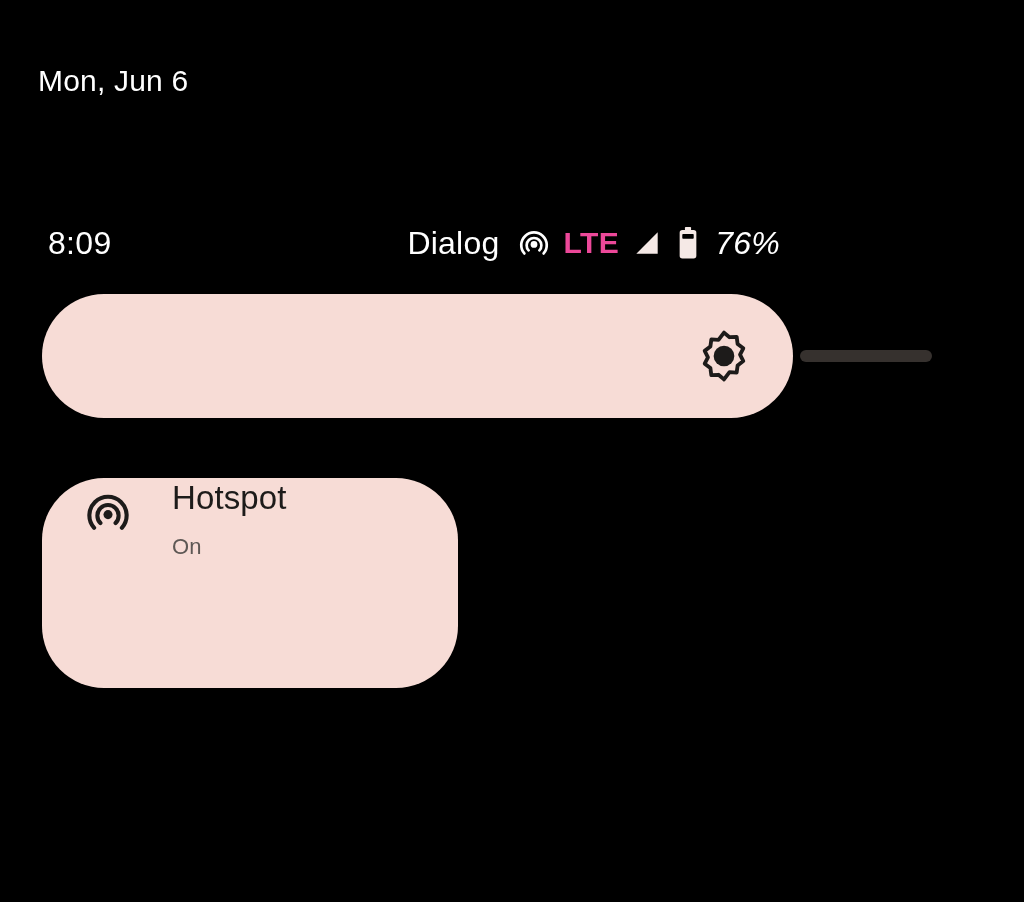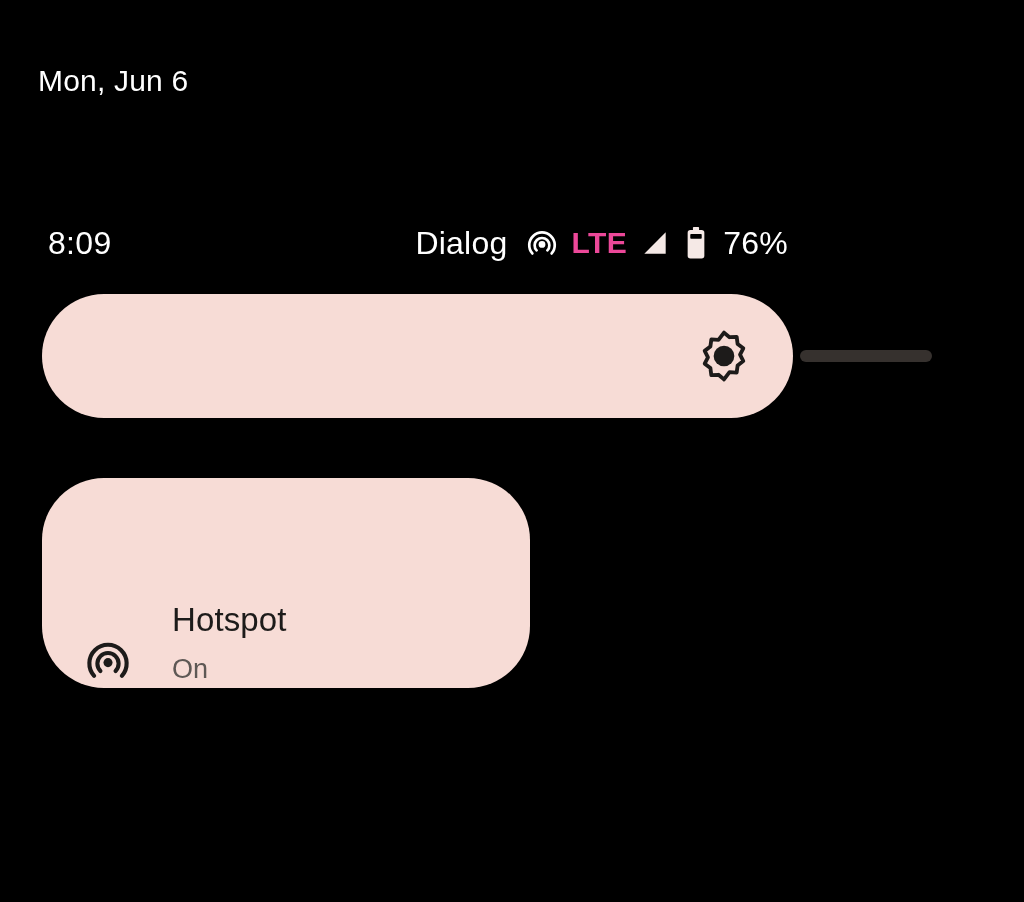--- a/index.html
+++ b/index.html
@@ -53,21 +53,21 @@
     position: absolute;
     left: 48px;
     color: #ffffff;
     font-size: 32px;
     line-height: 54px;
     letter-spacing: 0.3px;
     white-space: nowrap;
   }
   .status-right {
     position: absolute;
-    right: 52px;
+    right: 60px;
     display: flex;
     align-items: center;
     gap: 12px;
     height: 54px;
   }
   .carrier-label {
     color: #ffffff;
     font-size: 32px;
     line-height: 54px;
     letter-spacing: 0.2px;
@@ -82,20 +82,21 @@
     letter-spacing: 0.5px;
     white-space: nowrap;
   }
   .battery-label {
     color: #ffffff;
     font-size: 32px;
     line-height: 54px;
     letter-spacing: 0.2px;
     white-space: nowrap;
     margin-left: 2px;
+    font-style: italic;
   }
   .sb-icon {
     display: inline-flex;
     align-items: center;
     justify-content: center;
   }
 
   
   .brightness-row {
     position: absolute;
@@ -137,26 +138,26 @@
     top: 329px;
     width: 54px;
     height: 54px;
   }
 
   
   .tile {
     position: absolute;
     left: 42px;
     top: 478px;
-    width: 488px;
+    width: 416px;
     height: 210px;
     background: #f7dcd6;
     border-radius: 62px;
     display: flex;
-    align-items: flex-end;
+    align-items: flex-start;
     box-sizing: border-box;
     padding-left: 38px;
   }
   .tile-icon {
     width: 56px;
     height: 56px;
     flex: 0 0 56px;
     display: flex;
     align-items: center;
     justify-content: center;
@@ -170,21 +171,21 @@
   }
   .tile-title {
     color: #1d1b1a;
     font-size: 33px;
     line-height: 40px;
     letter-spacing: 0.1px;
     white-space: nowrap;
   }
   .tile-subtitle {
     color: #5e5855;
-    font-size: 27px;
+    font-size: 22px;
     line-height: 38px;
     letter-spacing: 0.1px;
     white-space: nowrap;
     margin-top: 10px;
   }
 </style>
 </head>
 <body>
 
 <div id="screen">

